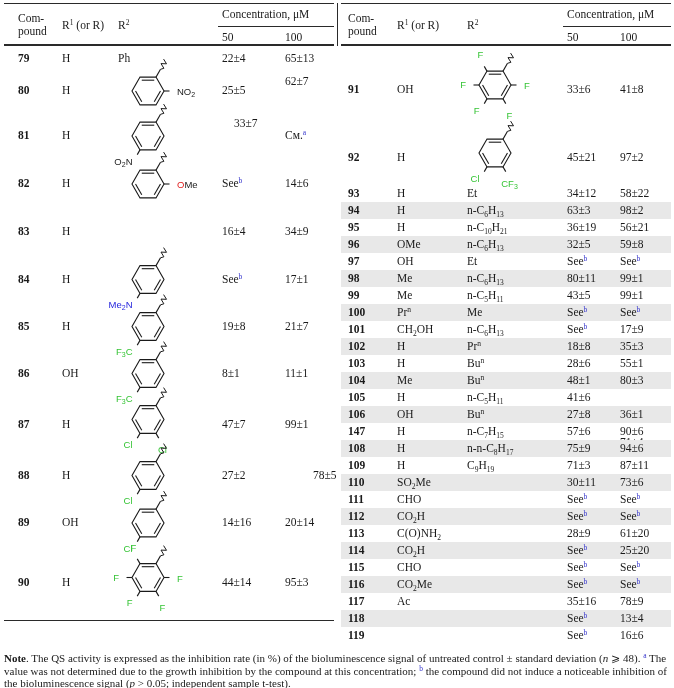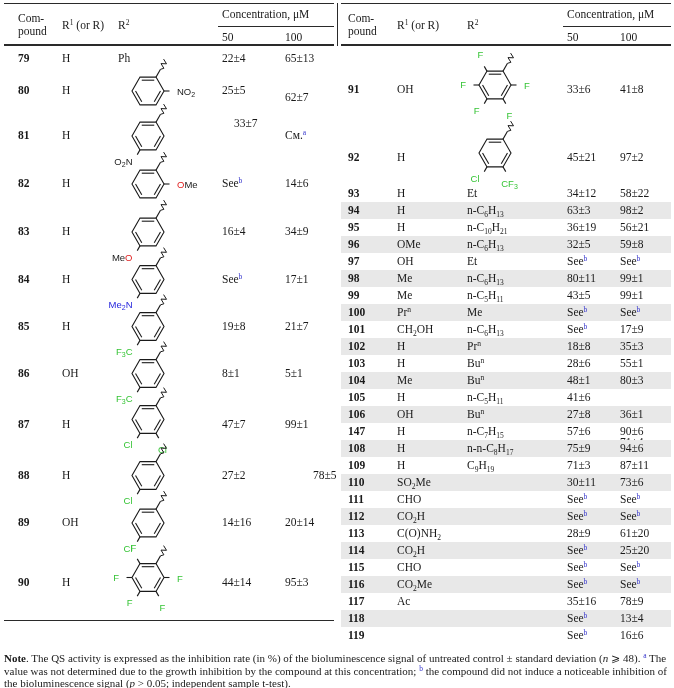--- a/index.html
+++ b/index.html
@@ -52,21 +52,21 @@
           <line x1="60.48" y1="21" x2="54.24" y2="31.80799703922979" stroke="#1a1a1a" stroke-width="1.1"></line>
           <line x1="41.76" y1="31.807997039229797" x2="35.52" y2="21.000000000000004" stroke="#1a1a1a" stroke-width="1.1"></line>
           <line x1="41.75999999999999" y1="10.192002960770209" x2="54.24" y2="10.192002960770207" stroke="#1a1a1a" stroke-width="1.1"></line>
           <line x1="56" y1="7.1435935394489825" x2="60.5" y2="-0.6506350946109647" stroke="#1a1a1a" stroke-width="1.1"></line>
           <polyline points="60.5,-0.7 63.9,-1.7 61.0,-6.4 66.5,-6.2 63.6,-10.9" fill="none" stroke="#1a1a1a" stroke-width="1"></polyline>
           <line x1="64" y1="21" x2="69.5" y2="21" stroke="#1a1a1a" stroke-width="1.1"></line>
           <text x="77" y="25" text-anchor="start" font-family="&quot;Liberation Sans&quot;,sans-serif" font-size="9.5"><tspan fill="#1a1a1a">NO</tspan><tspan fill="#1a1a1a" font-size="7" dy="2.2">2</tspan></text>
         </svg>
       </div>
       <div class="cell vmid" style="left: 218px; top: 91px;">25±5</div>
-      <div class="cell vmid" style="left: 281px; top: 98px;">62±7</div>
+      <div class="cell vmid" style="left: 281px; top: 82px;">62±7</div>
       <div class="cell vmid cmpd" style="left: 14px; top: 136px;">81</div>
       <div class="cell vmid" style="left: 58px; top: 136px;">H</div>
       <div class="structwrap" style="left: 96px; top: 112px;">
         <svg width="116" height="48">
           <polygon points="56.0,10.1 64.0,24.0 56.0,37.9 40.0,37.9 32.0,24.0 40.0,10.1" fill="none" stroke="#1a1a1a" stroke-width="1.1"></polygon>
           <line x1="60.48" y1="24" x2="54.24" y2="34.80799703922979" stroke="#1a1a1a" stroke-width="1.1"></line>
           <line x1="41.76" y1="34.8079970392298" x2="35.52" y2="24.000000000000004" stroke="#1a1a1a" stroke-width="1.1"></line>
           <line x1="41.75999999999999" y1="13.192002960770209" x2="54.24" y2="13.192002960770207" stroke="#1a1a1a" stroke-width="1.1"></line>
           <line x1="56" y1="10.143593539448982" x2="60.5" y2="2.3493649053890353" stroke="#1a1a1a" stroke-width="1.1"></line>
           <polyline points="60.5,2.3 63.9,1.3 61.0,-3.4 66.5,-3.2 63.6,-7.9" fill="none" stroke="#1a1a1a" stroke-width="1"></polyline>
@@ -87,32 +87,20 @@
           <line x1="56" y1="10.143593539448982" x2="60.5" y2="2.3493649053890353" stroke="#1a1a1a" stroke-width="1.1"></line>
           <polyline points="60.5,2.3 63.9,1.3 61.0,-3.4 66.5,-3.2 63.6,-7.9" fill="none" stroke="#1a1a1a" stroke-width="1"></polyline>
           <line x1="64" y1="24" x2="69.5" y2="24" stroke="#1a1a1a" stroke-width="1.1"></line>
           <text x="77" y="28" text-anchor="start" font-family="&quot;Liberation Sans&quot;,sans-serif" font-size="9.5"><tspan fill="#e02020">O</tspan><tspan fill="#1a1a1a">Me</tspan></text>
         </svg>
       </div>
       <div class="cell vmid" style="left: 218px; top: 184px;">See<sup class="fsup">b</sup></div>
       <div class="cell vmid" style="left: 281px; top: 184px;">14±6</div>
       <div class="cell vmid cmpd" style="left: 14px; top: 232px;">83</div>
       <div class="cell vmid" style="left: 58px; top: 232px;">H</div>
-      <div class="structwrap" style="left: 96px; top: 208px;">
-        <svg width="116" height="48">
-          <polygon points="56.0,10.1 64.0,24.0 56.0,37.9 40.0,37.9 32.0,24.0 40.0,10.1" fill="none" stroke="#1a1a1a" stroke-width="1.1"></polygon>
-          <line x1="60.48" y1="24" x2="54.24" y2="34.80799703922979" stroke="#1a1a1a" stroke-width="1.1"></line>
-          <line x1="41.76" y1="34.8079970392298" x2="35.52" y2="24.000000000000004" stroke="#1a1a1a" stroke-width="1.1"></line>
-          <line x1="41.75999999999999" y1="13.192002960770209" x2="54.24" y2="13.192002960770207" stroke="#1a1a1a" stroke-width="1.1"></line>
-          <line x1="56" y1="10.143593539448982" x2="60.5" y2="2.3493649053890353" stroke="#1a1a1a" stroke-width="1.1"></line>
-          <polyline points="60.5,2.3 63.9,1.3 61.0,-3.4 66.5,-3.2 63.6,-7.9" fill="none" stroke="#1a1a1a" stroke-width="1"></polyline>
-          <line x1="40" y1="37.85640646055102" x2="37.25" y2="42.619546181365436" stroke="#1a1a1a" stroke-width="1.1"></line>
-          <text x="32.5" y="52.65063509461097" text-anchor="end" font-family="&quot;Liberation Sans&quot;,sans-serif" font-size="9.5"><tspan fill="#1a1a1a">Me</tspan><tspan fill="#e02020">O</tspan></text>
-        </svg>
-      </div>
       <div class="cell vmid" style="left: 218px; top: 232px;">16±4</div>
       <div class="cell vmid" style="left: 281px; top: 232px;">34±9</div>
       <div class="cell vmid cmpd" style="left: 14px; top: 279.5px;">84</div>
       <div class="cell vmid" style="left: 58px; top: 279.5px;">H</div>
       <div class="structwrap" style="left: 96px; top: 256px;">
         <svg width="116" height="47">
           <polygon points="56.0,9.6 64.0,23.5 56.0,37.4 40.0,37.4 32.0,23.5 40.0,9.6" fill="none" stroke="#1a1a1a" stroke-width="1.1"></polygon>
           <line x1="60.48" y1="23.5" x2="54.24" y2="34.30799703922979" stroke="#1a1a1a" stroke-width="1.1"></line>
           <line x1="41.76" y1="34.3079970392298" x2="35.52" y2="23.500000000000004" stroke="#1a1a1a" stroke-width="1.1"></line>
           <line x1="41.75999999999999" y1="12.692002960770209" x2="54.24" y2="12.692002960770207" stroke="#1a1a1a" stroke-width="1.1"></line>
@@ -148,21 +136,21 @@
           <line x1="60.48" y1="23.5" x2="54.24" y2="34.30799703922979" stroke="#1a1a1a" stroke-width="1.1"></line>
           <line x1="41.76" y1="34.3079970392298" x2="35.52" y2="23.500000000000004" stroke="#1a1a1a" stroke-width="1.1"></line>
           <line x1="41.75999999999999" y1="12.692002960770209" x2="54.24" y2="12.692002960770207" stroke="#1a1a1a" stroke-width="1.1"></line>
           <line x1="56" y1="9.643593539448982" x2="60.5" y2="1.8493649053890353" stroke="#1a1a1a" stroke-width="1.1"></line>
           <polyline points="60.5,1.8 63.9,0.8 61.0,-3.9 66.5,-3.7 63.6,-8.4" fill="none" stroke="#1a1a1a" stroke-width="1"></polyline>
           <line x1="40" y1="37.35640646055102" x2="37.25" y2="42.119546181365436" stroke="#1a1a1a" stroke-width="1.1"></line>
           <text x="32.5" y="52.15063509461097" text-anchor="end" font-family="&quot;Liberation Sans&quot;,sans-serif" font-size="9.5"><tspan fill="#35c435">F</tspan><tspan fill="#35c435" font-size="7" dy="2.2">3</tspan><tspan fill="#35c435" dy="-2.2">C</tspan></text>
         </svg>
       </div>
       <div class="cell vmid" style="left: 218px; top: 373.5px;">8±1</div>
-      <div class="cell vmid" style="left: 281px; top: 373.5px;">5±1</div>
+      <div class="cell vmid" style="left: 281px; top: 373.5px;">11±1</div>
       <div class="cell vmid cmpd" style="left: 14px; top: 424.5px;">87</div>
       <div class="cell vmid" style="left: 58px; top: 424.5px;">H</div>
       <div class="structwrap" style="left: 96px; top: 397px;">
         <svg width="116" height="55">
           <polygon points="56.0,8.6 64.0,22.5 56.0,36.4 40.0,36.4 32.0,22.5 40.0,8.6" fill="none" stroke="#1a1a1a" stroke-width="1.1"></polygon>
           <line x1="60.48" y1="22.5" x2="54.24" y2="33.30799703922979" stroke="#1a1a1a" stroke-width="1.1"></line>
           <line x1="41.76" y1="33.3079970392298" x2="35.52" y2="22.500000000000004" stroke="#1a1a1a" stroke-width="1.1"></line>
           <line x1="41.75999999999999" y1="11.692002960770209" x2="54.24" y2="11.692002960770207" stroke="#1a1a1a" stroke-width="1.1"></line>
           <line x1="56" y1="8.643593539448982" x2="60.5" y2="0.8493649053890353" stroke="#1a1a1a" stroke-width="1.1"></line>
           <polyline points="60.5,0.8 63.9,-0.2 61.0,-4.9 66.5,-4.7 63.6,-9.4" fill="none" stroke="#1a1a1a" stroke-width="1"></polyline>

